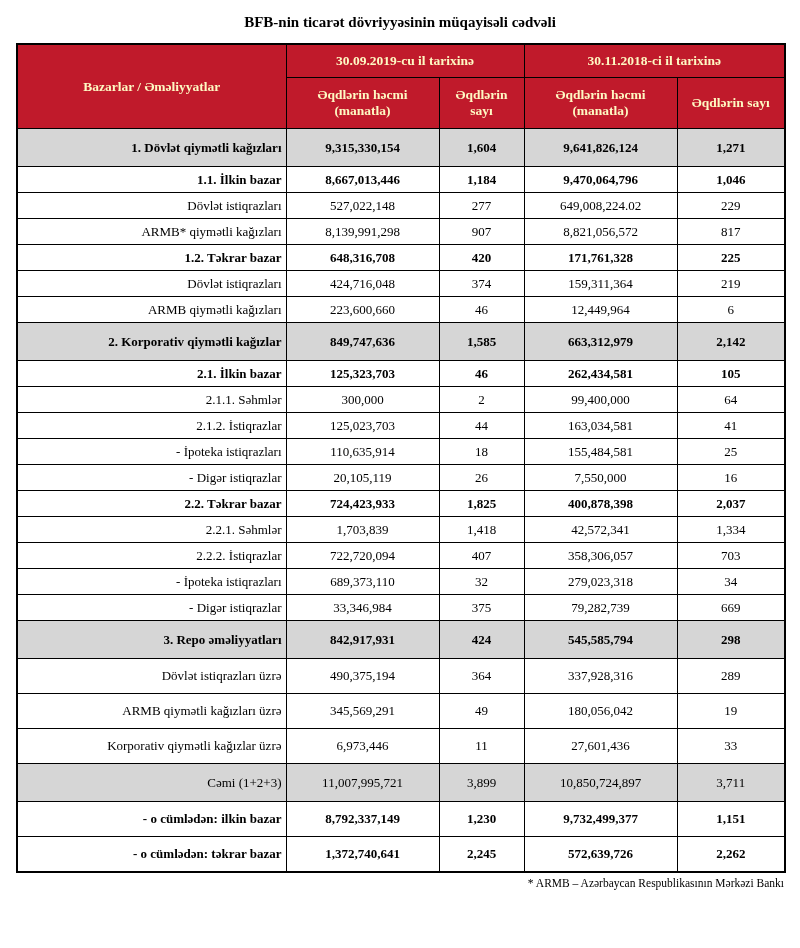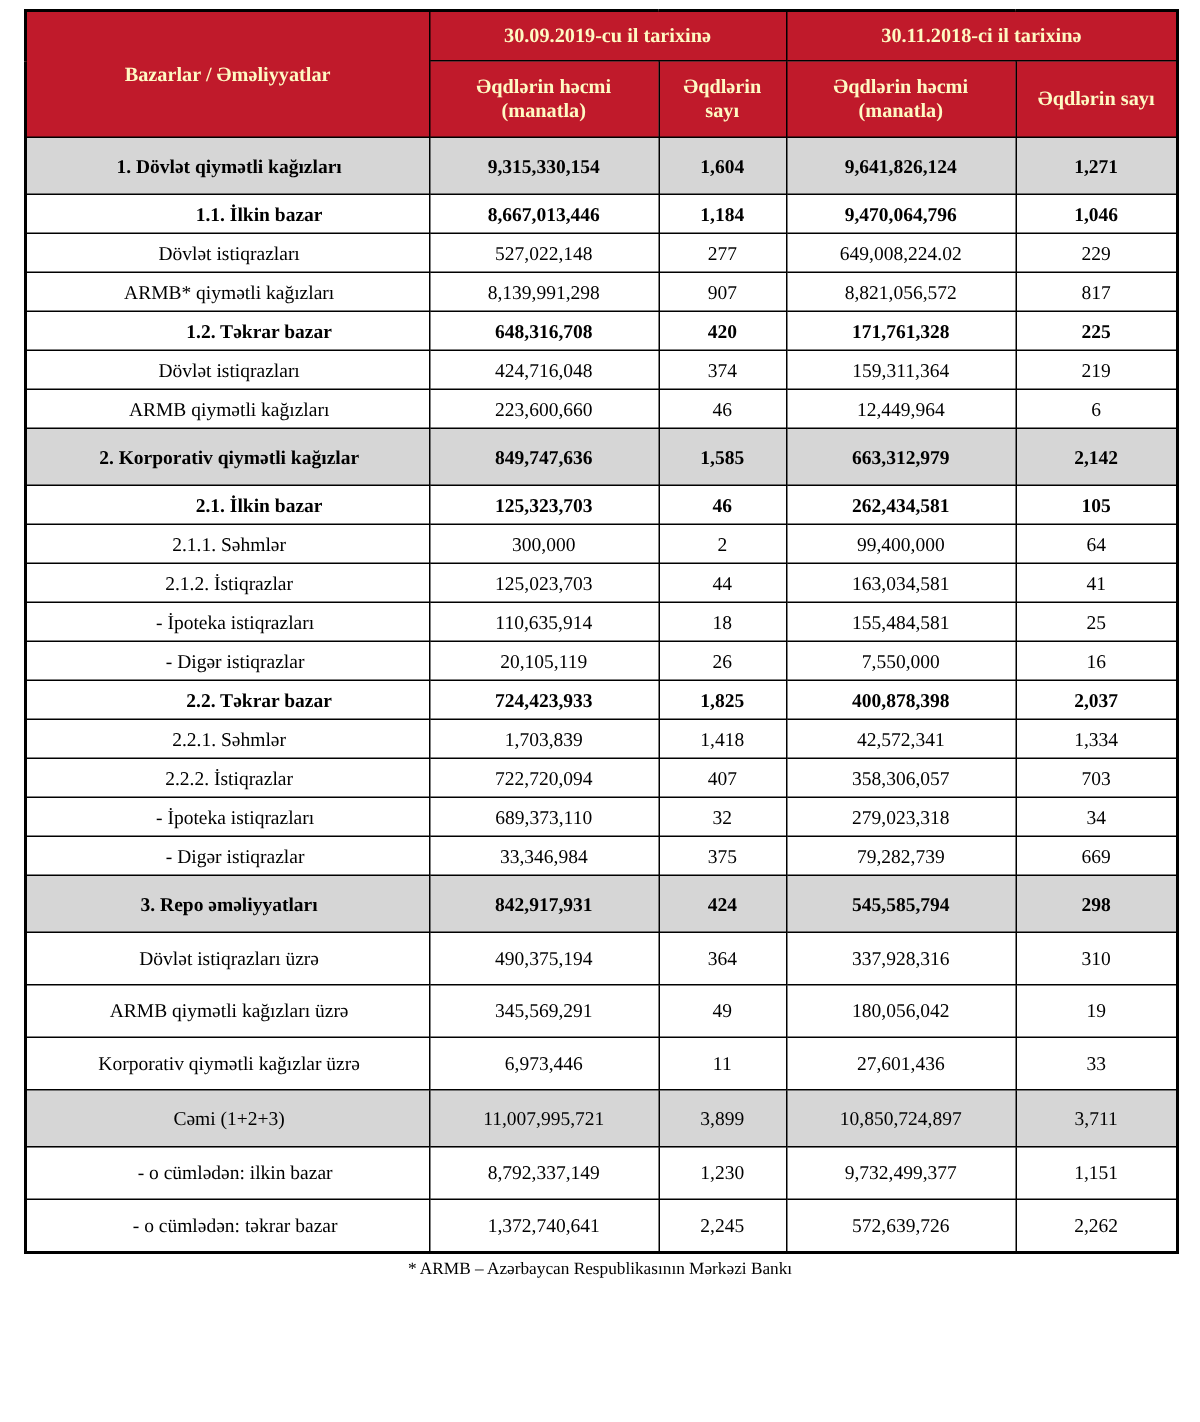--- a/index.html
+++ b/index.html
@@ -4,36 +4,37 @@
 <style>
   html, body { margin: 0; padding: 0; background: #ffffff; color: #000; }
   body { font-family: "Liberation Serif", serif; }
   .page { width: 800px; min-height: 948px; box-sizing: border-box; padding: 6px 16px 10px 16px; }
   .title { text-align: center; font-size: 15px; font-weight: bold; margin: 8px 0 12px 0; }
   table.cmp { border-collapse: collapse; width: 768px; table-layout: fixed; border: 2px solid #000; }
   th, td { border: 1px solid #000; padding: 2px 4px; text-align: center; vertical-align: middle; font-size: 13px; word-wrap: break-word; }
   thead th { background: var(--header-bg, #C01A2B); color: #fef9c3; font-weight: bold; font-size: 13.5px; }
   thead tr.hr1 th { height: 28px; }
   thead tr.hr2 th { height: 46px; }
-  td.lbl { text-align: center; }
+  td.lbl { text-align: right; }
   .ind0 { padding-left: 6px; }
   .ind1 { padding-left: 14px; }
   .ind2 { padding-left: 46px; }
   tbody td { height: 21px; }
   tr.row-section td { background: var(--section-bg, #D6D6D6); font-weight: bold; height: 33px; }
   tr.row-total td   { background: var(--section-bg, #D6D6D6); font-weight: normal; height: 33px; }
   tr.row-subsection td { font-weight: bold; }
-  tr.row-totalsub td { font-weight: normal; height: 32px; }
+  tr.row-totalsub td { font-weight: bold; height: 32px; }
   tr.tall td { height: 30px; }
-  .footnote { font-size: 11.5px; margin-top: 4px; text-align: center; }
+  .footnote { font-size: 11.5px; margin-top: 4px; text-align: right; }
 </style>
 </head>
 <body>
 
 <div class="page">
+  <div class="title">BFB-nin ticarət dövriyyəsinin müqayisəli cədvəli</div>
 
   <table class="cmp">
     <colgroup>
       <col style="width:269px">
       <col style="width:153px">
       <col style="width:85px">
       <col style="width:153px">
       <col style="width:108px">
     </colgroup>
     <thead>
@@ -181,21 +182,21 @@
           <td>842,917,931</td>
           <td>424</td>
           <td>545,585,794</td>
           <td>298</td>
         </tr>
         <tr class="row-data tall">
           <td class="lbl ind0">Dövlət istiqrazları üzrə</td>
           <td>490,375,194</td>
           <td>364</td>
           <td>337,928,316</td>
-          <td>310</td>
+          <td>289</td>
         </tr>
         <tr class="row-data tall">
           <td class="lbl ind0">ARMB qiymətli kağızları üzrə</td>
           <td>345,569,291</td>
           <td>49</td>
           <td>180,056,042</td>
           <td>19</td>
         </tr>
         <tr class="row-data tall">
           <td class="lbl ind0">Korporativ qiymətli kağızlar üzrə</td>

